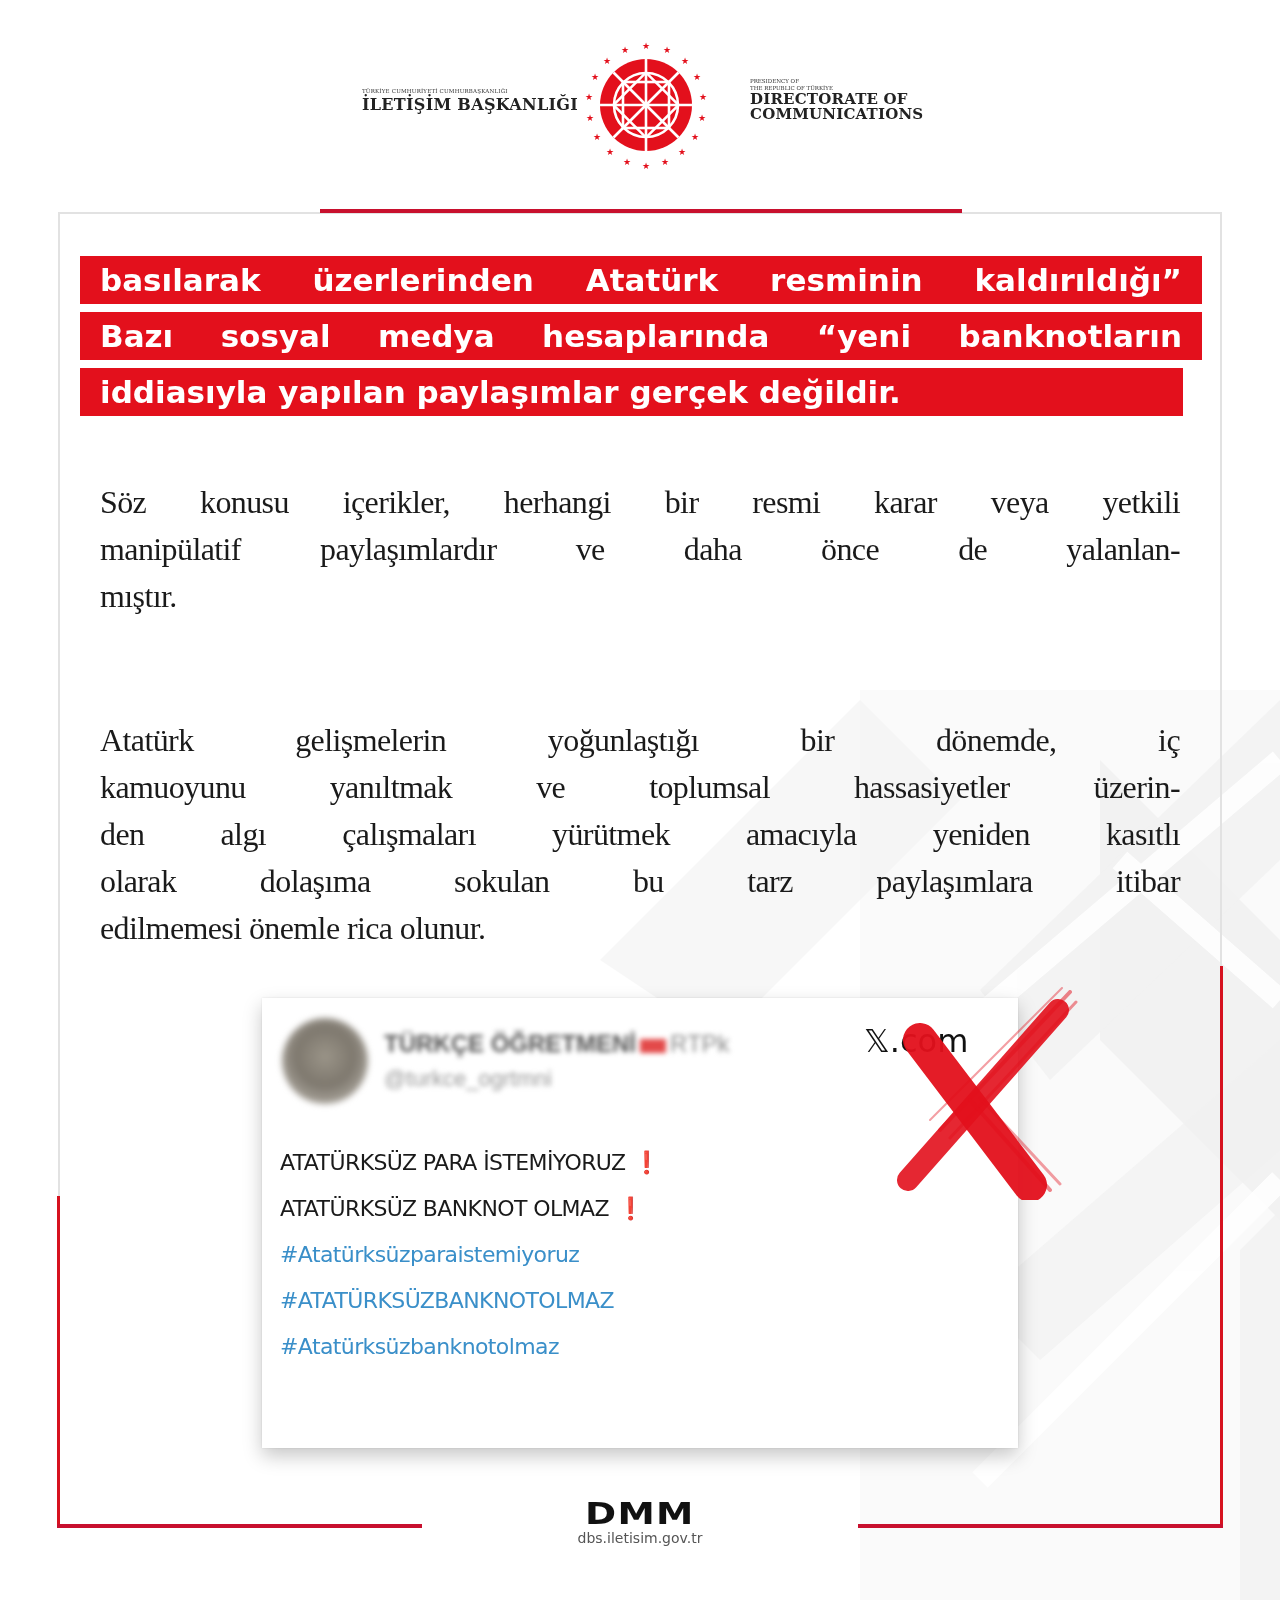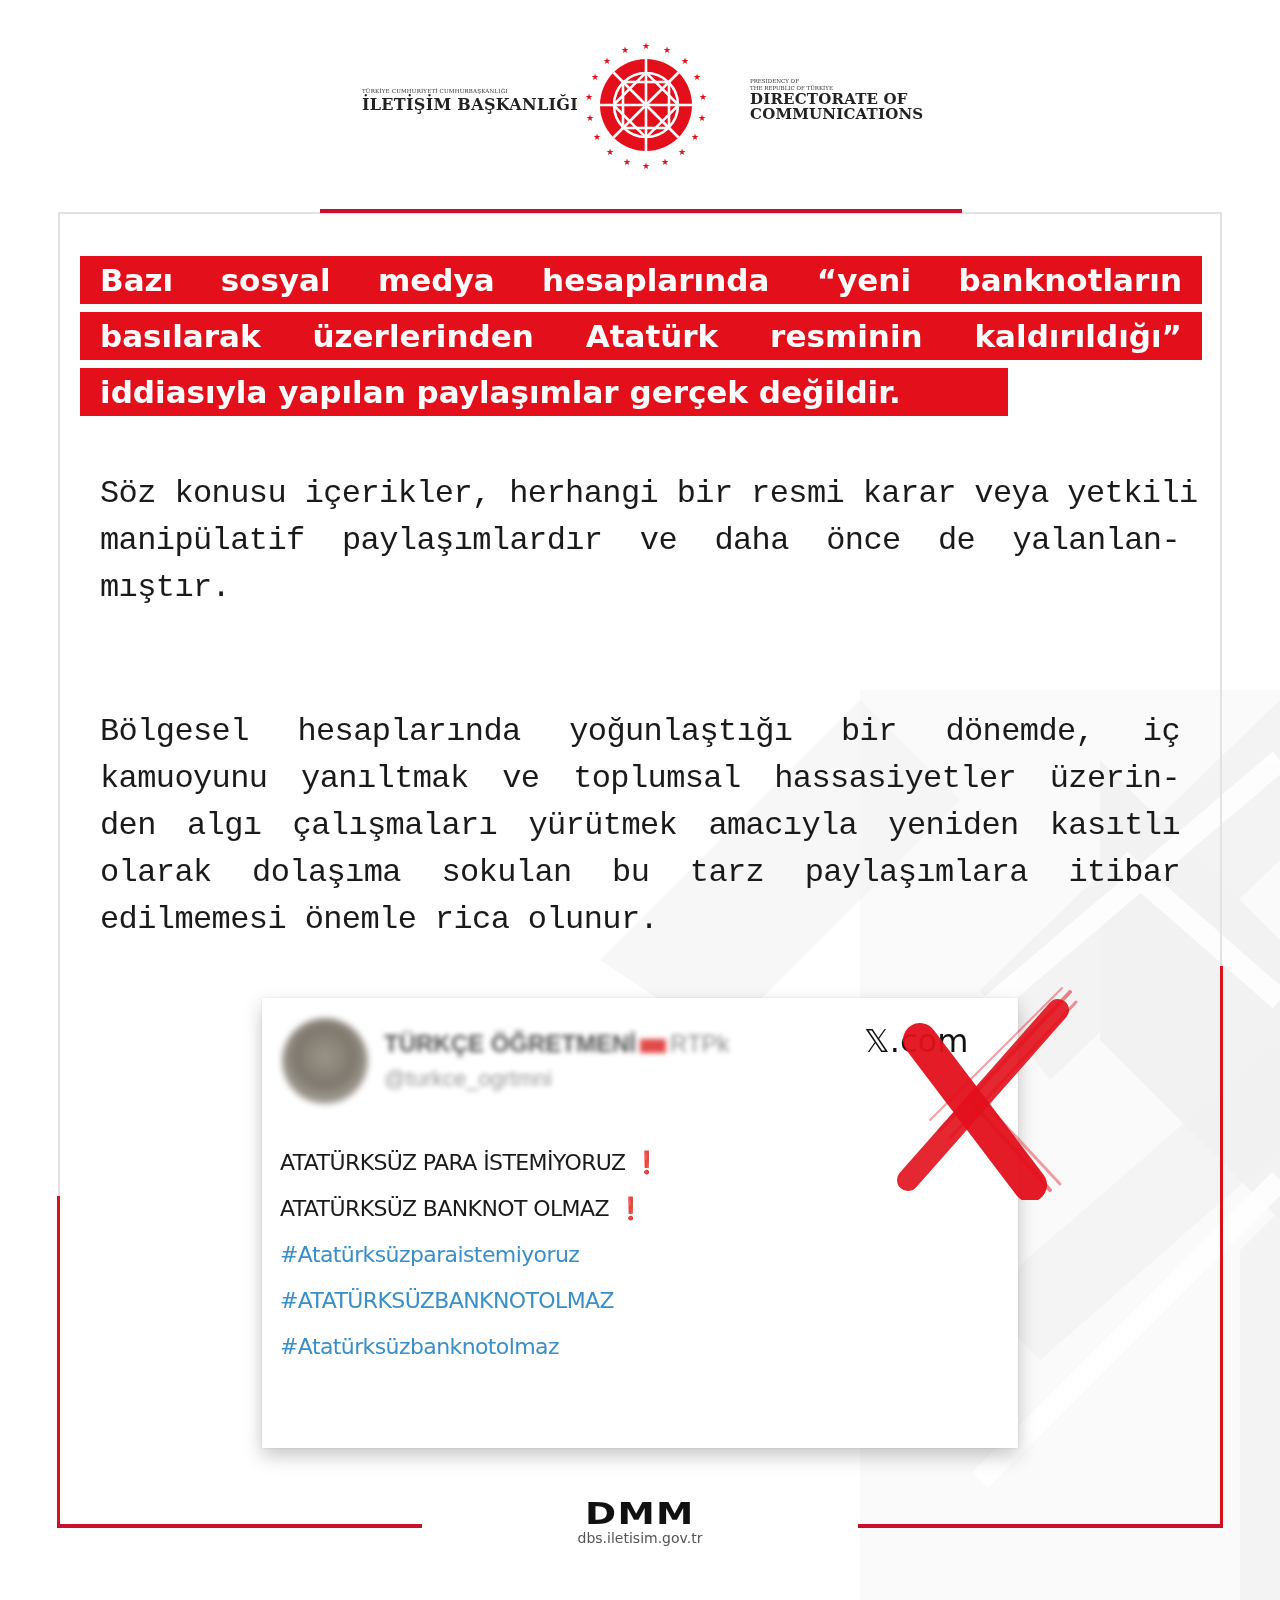--- a/index.html
+++ b/index.html
@@ -27,25 +27,25 @@
     .frame-bottom-left-red { position: absolute; left: 57px; top: 1524px; width: 365px; height: 4px; background: #c8102e; z-index: 3; }
     .frame-bottom-right-red { position: absolute; left: 858px; top: 1524px; width: 365px; height: 4px; background: #c8102e; z-index: 3; }
     .frame-bottom-gap { position: absolute; left: 422px; top: 1524px; width: 436px; height: 4px; background: #ffffff; z-index: 2; }
 
     
     .headline { position: absolute; left: 80px; top: 256px; width: 1122px; z-index: 4; }
     .hl-line { position: relative; height: 48px; margin-bottom: 8px; background: #e3101c; color: #fff;
       font-family: "DejaVu Sans", sans-serif; font-weight: bold; font-size: 31px; line-height: 48px;
       padding: 0 20px; white-space: nowrap; overflow: hidden; }
     .hl-line.justify { text-align: justify; text-align-last: justify; }
-    .hl-line.l3 { width: 928px; }
-
-    
-    .body-text { position: absolute; left: 100px; width: 1080px; z-index: 4; font-family: Liberation Mono, monospace;
-      font-size: 32px; line-height: 47px; color: #1a1a1a; letter-spacing: -0.6px; }
+    .hl-line.l3 { width: 1103px; }
+
+    
+    .body-text { position: absolute; left: 100px; width: 1080px; z-index: 4; font-family: Liberation Serif, serif;
+      font-size: 32px; line-height: 47px; color: #1a1a1a; letter-spacing: -0.6px; margin-top: 9px; }
     .body-text .ln { display: block; white-space: nowrap; }
     .body-text .ln.j { text-align: justify; text-align-last: justify; }
     .p1 { top: 470px; }
     .p2 { top: 708px; }
 
     
     .tweet { position: absolute; left: 262px; top: 998px; width: 756px; height: 450px; background: #ffffff;
       box-shadow: 0 8px 18px rgba(0,0,0,0.22), 0 0 2px rgba(0,0,0,0.1); z-index: 5; }
     .tw-avatar { position: absolute; left: 20px; top: 20px; width: 86px; height: 86px; border-radius: 50%;
       background: radial-gradient(circle at 50% 45%, #9a9488 0%, #7e786e 45%, #a9a49b 75%, #c8c4bc 100%); filter: blur(3px); }
@@ -142,33 +142,33 @@
 
 <div class="frame"></div>
 <div class="frame-top-red"></div>
 <div class="frame-left-red"></div>
 <div class="frame-right-red"></div>
 <div class="frame-bottom-gap"></div>
 <div class="frame-bottom-left-red"></div>
 <div class="frame-bottom-right-red"></div>
 
 <div class="headline">
+  <div class="hl-line justify">basılarak üzerlerinden Atatürk resminin kaldırıldığı”</div>
   <div class="hl-line justify">Bazı sosyal medya hesaplarında “yeni banknotların</div>
-  <div class="hl-line justify">basılarak üzerlerinden Atatürk resminin kaldırıldığı”</div>
   <div class="hl-line l3">iddiasıyla yapılan paylaşımlar gerçek değildir.</div>
 </div>
 
 <div class="body-text p1">
   <span class="ln j">Söz konusu içerikler, herhangi bir resmi karar veya yetkili</span>
   <span class="ln j">manipülatif paylaşımlardır ve daha önce de yalanlan-</span>
   <span class="ln">mıştır.</span>
 </div>
 
 <div class="body-text p2">
-  <span class="ln j">Bölgesel hesaplarında yoğunlaştığı bir dönemde, iç</span>
+  <span class="ln j">Atatürk gelişmelerin yoğunlaştığı bir dönemde, iç</span>
   <span class="ln j">kamuoyunu yanıltmak ve toplumsal hassasiyetler üzerin-</span>
   <span class="ln j">den algı çalışmaları yürütmek amacıyla yeniden kasıtlı</span>
   <span class="ln j">olarak dolaşıma sokulan bu tarz paylaşımlara itibar</span>
   <span class="ln">edilmemesi önemle rica olunur.</span>
 </div>
 
 <div class="tweet">
   <div class="tw-avatar"></div>
   <div class="tw-name">
     <span>TÜRKÇE ÖĞRETMENİ</span><span class="flag"></span><span class="ext">RTPk</span>

